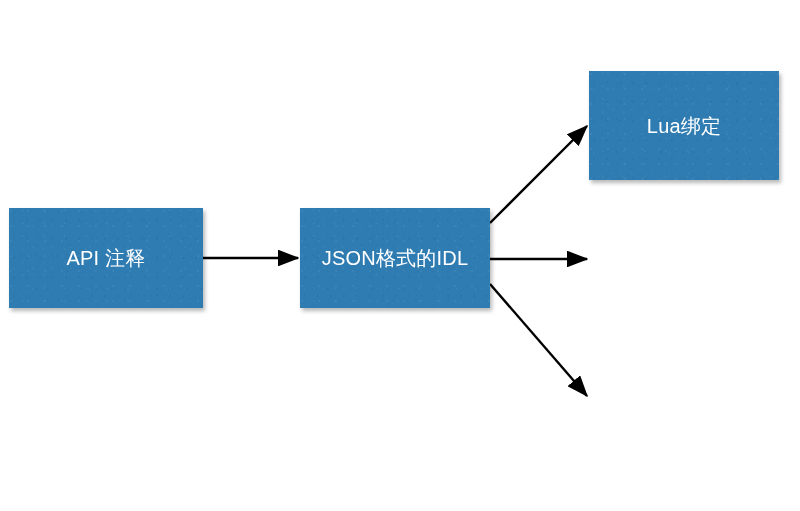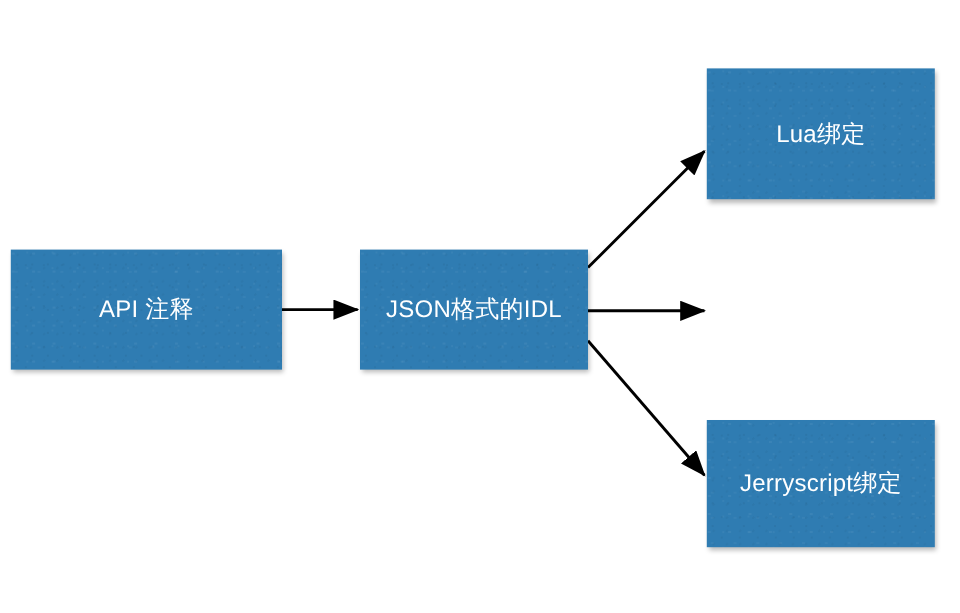--- a/index.html
+++ b/index.html
@@ -72,30 +72,27 @@
 
     <line x1="203" y1="258" x2="298" y2="258" stroke="#000000" stroke-width="2.4" marker-end="url(#arrowhead)"></line>
 
     <line x1="490" y1="223" x2="587" y2="126" stroke="#000000" stroke-width="2.4" marker-end="url(#arrowhead)"></line>
 
     <line x1="490" y1="259" x2="587" y2="259" stroke="#000000" stroke-width="2.4" marker-end="url(#arrowhead)"></line>
 
     <line x1="490" y1="284" x2="587" y2="396" stroke="#000000" stroke-width="2.4" marker-end="url(#arrowhead)"></line>
   </svg>
 
-  <div class="node-box" style="left:9px; top:208px; width:226px; height:100px;">
+  <div class="node-box" style="left:9px; top:208px; width:194px; height:100px;">
     <span class="node-label">API 注释</span>
   </div>
 
   <div class="node-box" style="left:300px; top:208px; width:190px; height:100px;justify-content:center;">
     <span class="node-label">JSON格式的IDL</span>
   </div>
 
-  <div class="node-box" style="left:589px; top:57px; width:190px; height:109px;">
+  <div class="node-box" style="left:589px; top:71px; width:190px; height:109px;">
     <span class="node-label">Lua绑定</span>
   </div>
 
 
-  <div class="node-box" style="left:589px; top:350px; width:190px; height:106px;">
-    <span class="node-label">Jerryscript绑定</span>
-  </div>
 
 </div>
 
 </body></html>

